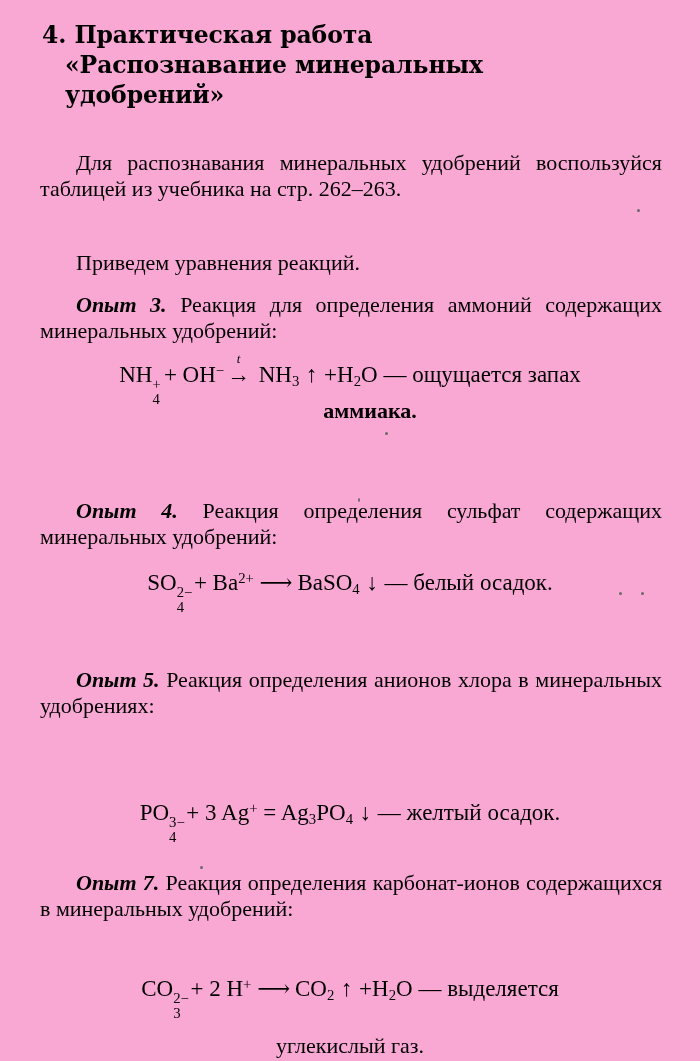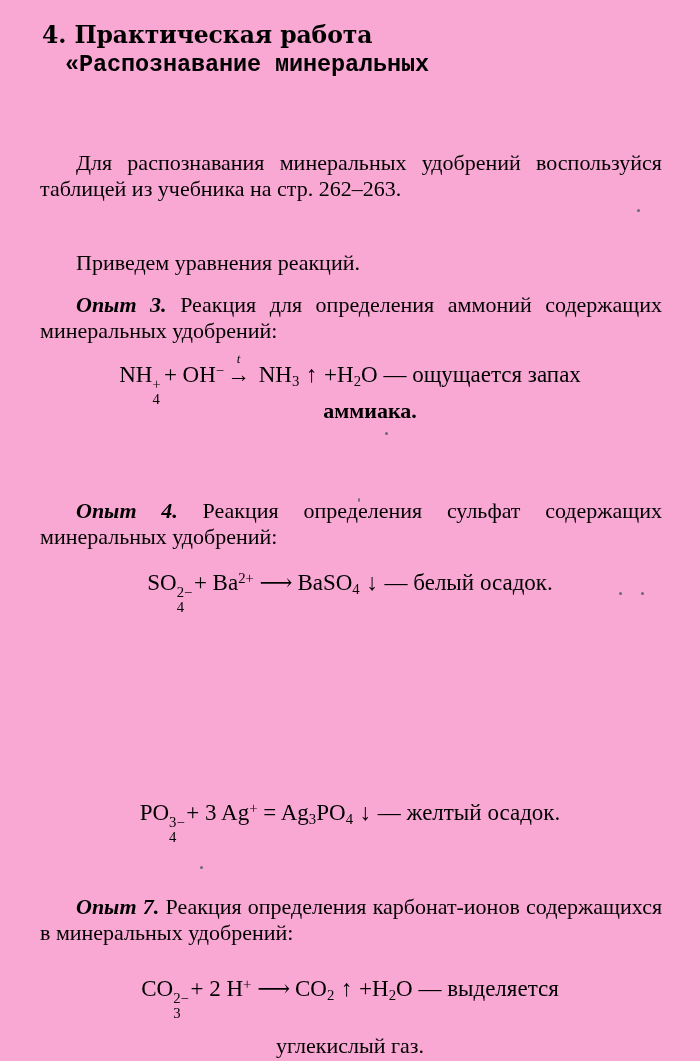--- a/index.html
+++ b/index.html
@@ -30,21 +30,20 @@
     font-size: 23.5px;
     line-height: 30px;
     letter-spacing: -0.1px;
   }
   .heading .hline {
     display: block;
     white-space: nowrap;
   }
   .heading .hline.indent {
     padding-left: 23px;
-    font-family: Liberation Mono, monospace;
   }
 
   
   .para {
     position: absolute;
     font-size: 22px;
     line-height: 26px;
     text-align: justify;
     text-align-last: left;
     white-space: normal;
@@ -52,21 +51,21 @@
   .para .lead {
     font-weight: bold;
     font-style: italic;
   }
 
   .p-intro   { left: 40px; top: 128px;  width: 622px; text-indent: 36px; }
   .p-bring   { left: 40px; top: 228px;  width: 622px; text-indent: 36px; }
   .p-op3     { left: 40px; top: 270px;  width: 622px; text-indent: 36px; }
   .p-op4     { left: 40px; top: 476px;  width: 622px; text-indent: 36px; }
   .p-op5     { left: 40px; top: 645px;  width: 622px; text-indent: 36px; }
-  .p-op7     { left: 40px; top: 872px;  width: 622px; text-indent: 36px; }
+  .p-op7     { left: 40px; top: 848px;  width: 622px; text-indent: 36px; }
 
   
   .eq {
     position: absolute;
     left: 0;
     width: 700px;
     text-align: center;
     font-size: 23px;
     line-height: 34px;
     white-space: nowrap;
@@ -151,20 +150,21 @@
   }
 </style>
 </head>
 <body>
 
 <div class="page">
 
   <div class="heading">
     <span class="hline">4. Практическая работа</span>
     <span class="hline indent">«Распознавание минеральных</span>
+    <span class="hline indent">удобрений»</span>
   </div>
 
   <p class="para p-intro">Для распознавания минеральных удобрений воспользуйся таблицей из учебника на стр. 262–263.</p>
 
   <p class="para p-bring">Приведем уравнения реакций.</p>
 
   <p class="para p-op3">
     <span class="lead">Опыт 3.</span>
     <span>Реакция для определения аммоний содержащих минеральных удобрений:</span>
   </p>
@@ -188,20 +188,24 @@
   <div class="eq eq2">
     <span>SO</span><span class="stack"><span class="up">2−</span><span class="dn">4</span></span><span class="stack-pad">&nbsp;&nbsp;&nbsp;</span><span>+</span>
     <span>Ba</span><sup>2+</sup>
     <span class="longarrow">⟶</span>
     <span>BaSO</span><sub>4</sub>
     <span class="updown">↓</span>
     <span>—</span>
     <span>белый осадок.</span>
   </div>
 
+  <p class="para p-op5">
+    <span class="lead">Опыт 5.</span>
+    <span>Реакция определения анионов хлора в минеральных удобрениях:</span>
+  </p>
 
 
   <div class="eq eq4">
     <span>PO</span><span class="stack"><span class="up">3−</span><span class="dn">4</span></span><span class="stack-pad">&nbsp;&nbsp;&nbsp;</span><span>+ 3</span>
     <span>Ag</span><sup>+</sup>
     <span>=</span>
     <span>Ag</span><sub>3</sub><span>PO</span><sub>4</sub>
     <span class="updown">↓</span>
     <span>—</span>
     <span>желтый осадок.</span>

